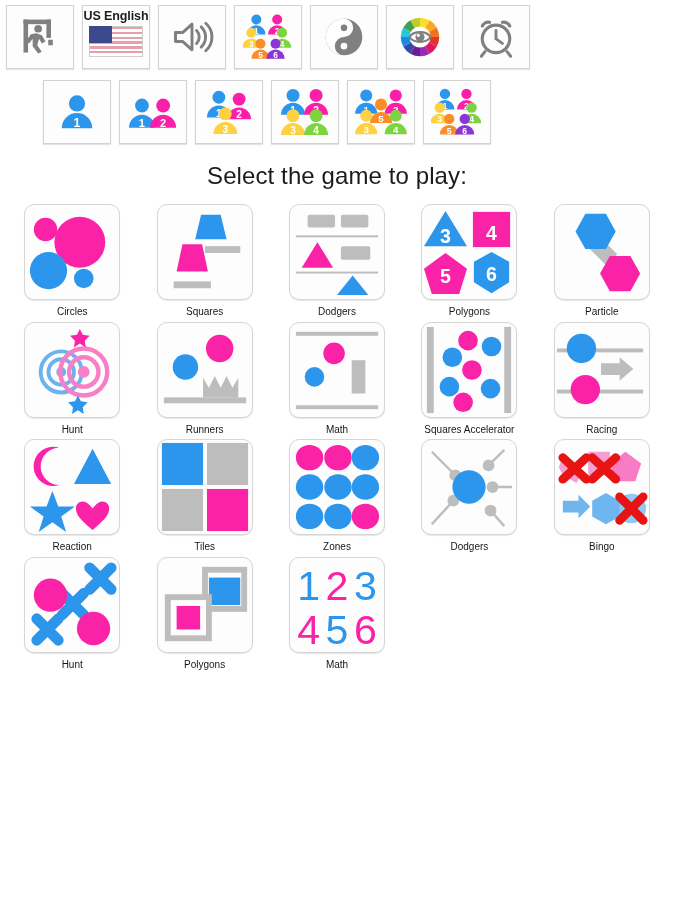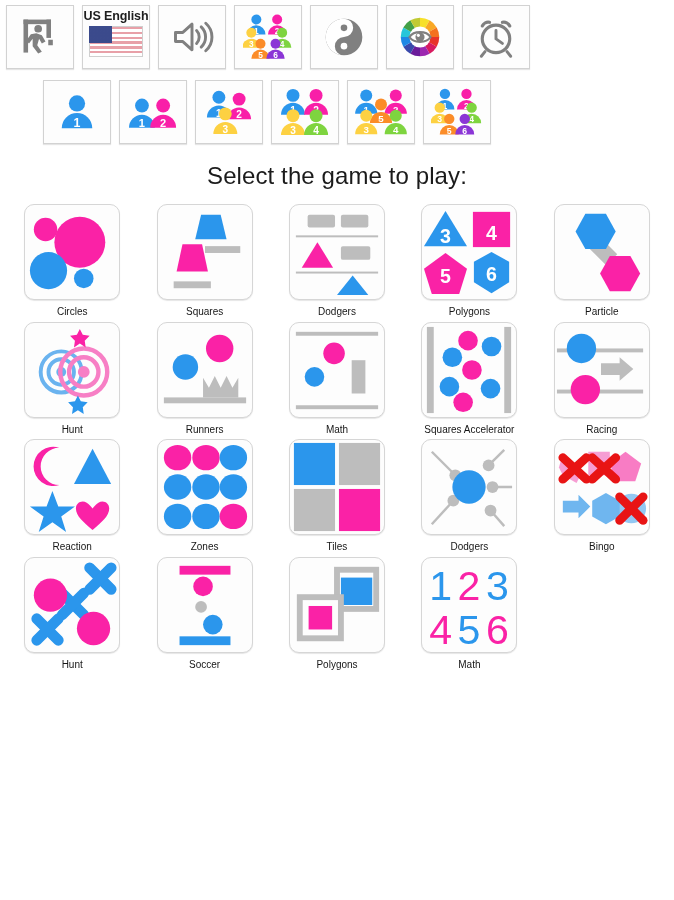--- a/index.html
+++ b/index.html
@@ -493,49 +493,49 @@
         <path d="M28 52 L34 68 L51 68 L37 78 L42 94 L28 84 L14 94 L19 78 L5 68 L22 68 Z" fill="#2b96ec"></path>
         <path d="M69 92 C60 84 52 78 52 70 C52 64 58 61 63 64 C65.5 65.5 67.5 68 69 70 C70.5 68 72.5 65.5 75 64 C80 61 86 64 86 70 C86 78 78 84 69 92 Z" fill="#fa22a6"></path>
       </svg>
     </div>
     <div class="cap">Reaction</div>
   </div>
 
   <div class="cell">
     <div class="tile">
       <svg viewBox="0 0 96 96">
+        <rect x="4" y="3" width="42" height="43" fill="#2b96ec"></rect>
+        <rect x="50" y="3" width="42" height="43" fill="#bdbdbd"></rect>
+        <rect x="4" y="50" width="42" height="43" fill="#bdbdbd"></rect>
+        <rect x="50" y="50" width="42" height="43" fill="#fa22a6"></rect>
+      </svg>
+    </div>
+    <div class="cap">Tiles</div>
+  </div>
+
+  <div class="cell">
+    <div class="tile">
+      <svg viewBox="0 0 96 96">
         <ellipse cx="20" cy="18" rx="14" ry="13" fill="#fa22a6"></ellipse>
         <ellipse cx="49" cy="18" rx="14" ry="13" fill="#fa22a6"></ellipse>
         <ellipse cx="77" cy="18" rx="14" ry="13" fill="#2b96ec"></ellipse>
         <ellipse cx="20" cy="48" rx="14" ry="13" fill="#2b96ec"></ellipse>
         <ellipse cx="49" cy="48" rx="14" ry="13" fill="#2b96ec"></ellipse>
         <ellipse cx="77" cy="48" rx="14" ry="13" fill="#2b96ec"></ellipse>
         <ellipse cx="20" cy="78" rx="14" ry="13" fill="#2b96ec"></ellipse>
         <ellipse cx="49" cy="78" rx="14" ry="13" fill="#2b96ec"></ellipse>
         <ellipse cx="77" cy="78" rx="14" ry="13" fill="#fa22a6"></ellipse>
       </svg>
     </div>
     <div class="cap">Zones</div>
   </div>
 
   <div class="cell">
     <div class="tile">
       <svg viewBox="0 0 96 96">
-        <rect x="4" y="3" width="42" height="43" fill="#2b96ec"></rect>
-        <rect x="50" y="3" width="42" height="43" fill="#bdbdbd"></rect>
-        <rect x="4" y="50" width="42" height="43" fill="#bdbdbd"></rect>
-        <rect x="50" y="50" width="42" height="43" fill="#fa22a6"></rect>
-      </svg>
-    </div>
-    <div class="cap">Tiles</div>
-  </div>
-
-  <div class="cell">
-    <div class="tile">
-      <svg viewBox="0 0 96 96">
         <g stroke="#bdbdbd" stroke-width="2.5">
           <line x1="10" y1="12" x2="34" y2="36"></line>
           <line x1="84" y1="10" x2="68" y2="26"></line>
           <line x1="72" y1="48" x2="92" y2="48"></line>
           <line x1="10" y1="86" x2="32" y2="62"></line>
           <line x1="84" y1="88" x2="70" y2="72"></line>
         </g>
         <circle cx="34" cy="36" r="6" fill="#bdbdbd"></circle>
         <circle cx="68" cy="26" r="6" fill="#bdbdbd"></circle>
         <circle cx="72" cy="48" r="6" fill="#bdbdbd"></circle>
@@ -582,32 +582,20 @@
           <line x1="12" y1="62" x2="34" y2="84"></line>
             <line x1="34" y1="62" x2="12" y2="84"></line>
         </g>
         <circle cx="26" cy="38" r="17" fill="#fa22a6"></circle>
         <circle cx="70" cy="72" r="17" fill="#fa22a6"></circle>
       </svg>
     </div>
     <div class="cap">Hunt</div>
   </div>
 
-  <div class="cell">
-    <div class="tile">
-      <svg viewBox="0 0 96 96">
-        <rect x="22" y="8" width="52" height="9" fill="#fa22a6"></rect>
-        <rect x="22" y="80" width="52" height="9" fill="#2b96ec"></rect>
-        <circle cx="46" cy="29" r="10" fill="#fa22a6"></circle>
-        <circle cx="44" cy="50" r="6" fill="#bdbdbd"></circle>
-        <circle cx="56" cy="68" r="10" fill="#2b96ec"></circle>
-      </svg>
-    </div>
-    <div class="cap">Soccer</div>
-  </div>
 
   <div class="cell">
     <div class="tile">
       <svg viewBox="0 0 96 96">
         <rect x="48" y="12" width="40" height="40" fill="none" stroke="#bdbdbd" stroke-width="6"></rect>
         <rect x="52" y="20" width="32" height="28" fill="#2b96ec"></rect>
         <rect x="10" y="40" width="42" height="42" fill="#fdfdfd" stroke="#bdbdbd" stroke-width="6"></rect>
         <rect x="19" y="49" width="24" height="24" fill="#fa22a6"></rect>
       </svg>
     </div>

